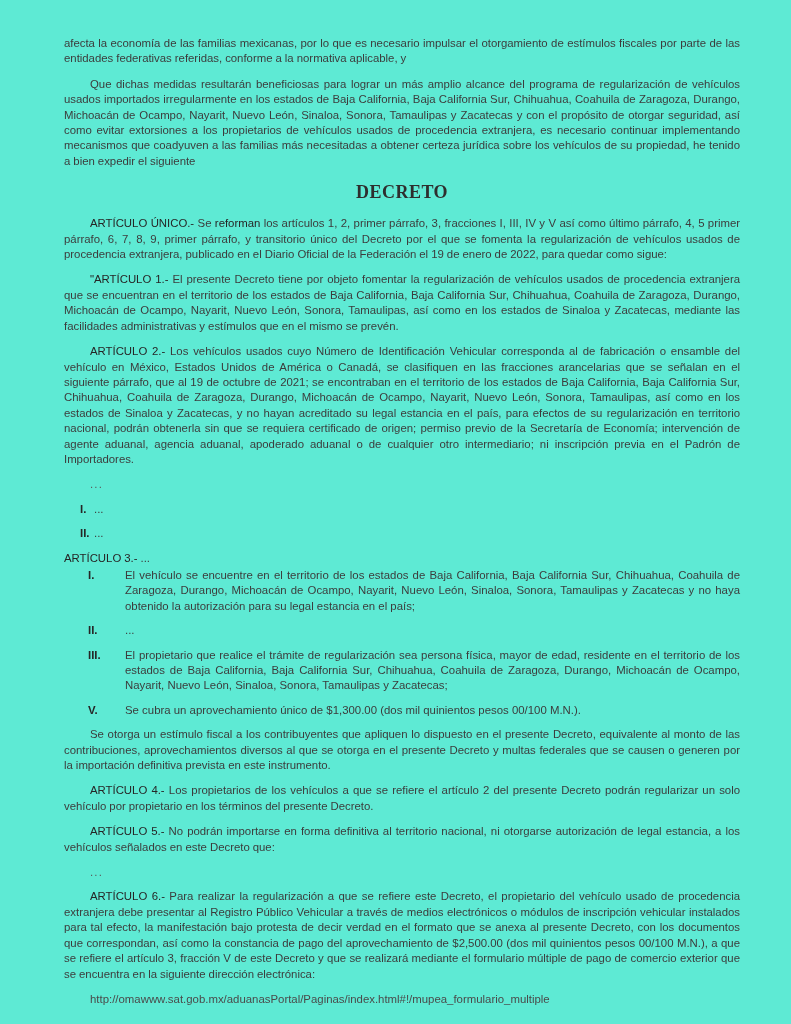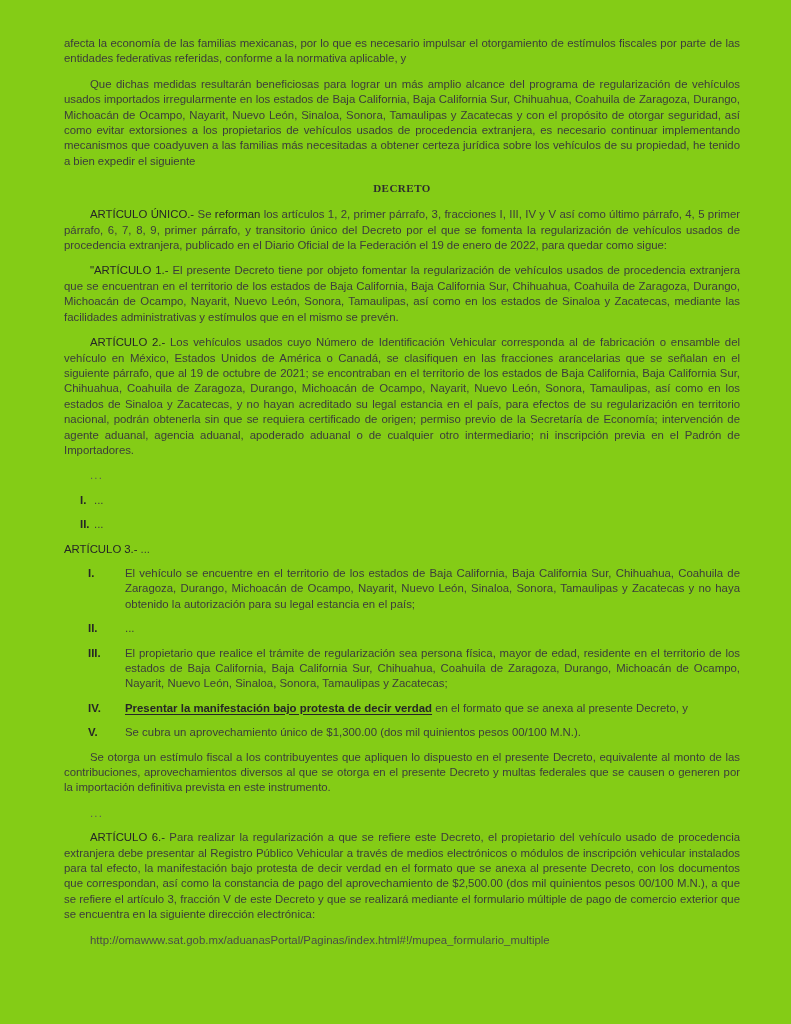--- a/index.html
+++ b/index.html
@@ -11,21 +11,21 @@
     width: 791px;
     height: 1024px;
     font-family: "Liberation Sans", sans-serif;
     color: #3c3c3c;
     overflow: hidden;
   }
   .page {
     position: relative;
     width: 791px;
     height: 1024px;
-    background: #84cc16;
+    background: #5eead4;
     box-sizing: border-box;
     padding: 36px 52px 13px 64px;
   }
   .doc-body {
     width: 676px;
   }
   p.para {
     margin: 0 0 10px 0;
     text-align: justify;
     font-size: 11.4px;
@@ -33,27 +33,27 @@
     letter-spacing: -0.02px;
     word-spacing: -0.1px;
   }
   p.para.noindent {
     text-indent: 0;
   }
   p.para.indent {
     text-indent: 26px;
   }
   p.tight {
-    margin-bottom: 9px;
+    margin-bottom: 2px;
   }
   .decreto-head {
     text-align: center;
     font-family: "Liberation Serif", serif;
     font-weight: bold;
-    font-size: 11px;
+    font-size: 18px;
     letter-spacing: 0.5px;
     margin: 13px 0 13px 0;
     color: #2e2e2e;
   }
   b, .b {
     font-weight: normal;
     color: #262626;
   }
   .b-ul {
     font-weight: bold;
@@ -170,32 +170,30 @@
       </li>
       <li>
         <span class="marker">II.</span>
         <span class="content">...</span>
       </li>
       <li>
         <span class="marker">III.</span>
         <span class="content">El propietario que realice el trámite de regularización sea persona física, mayor de edad, residente en el territorio de los estados de Baja California, Baja California Sur, Chihuahua, Coahuila de Zaragoza, Durango, Michoacán de Ocampo, Nayarit, Nuevo León, Sinaloa, Sonora, Tamaulipas y Zacatecas;</span>
       </li>
       <li>
-        <span class="marker">IV.</span>
-        <span class="content"><span class="b-ul">Presentar la manifestación bajo protesta de decir verdad</span><span> en el formato que se anexa al presente Decreto, y</span></span>
-      </li>
-      <li>
         <span class="marker">V.</span>
         <span class="content">Se cubra un aprovechamiento único de $1,300.00 (dos mil quinientos pesos 00/100 M.N.).</span>
       </li>
     </ul>
 
     <p class="para indent">Se otorga un estímulo fiscal a los contribuyentes que apliquen lo dispuesto en el presente Decreto, equivalente al monto de las contribuciones, aprovechamientos diversos al que se otorga en el presente Decreto y multas federales que se causen o generen por la importación definitiva prevista en este instrumento.</p>
 
-
+    <p class="para indent"><span class="b">ARTÍCULO 4.-</span><span> Los propietarios de los vehículos a que se refiere el artículo 2 del presente Decreto podrán regularizar un solo vehículo por propietario en los términos del presente Decreto.</span></p>
+
+    <p class="para indent"><span class="b">ARTÍCULO 5.-</span><span> No podrán importarse en forma definitiva al territorio nacional, ni otorgarse autorización de legal estancia, a los vehículos señalados en este Decreto que:</span></p>
 
     <div class="ellipsis-line">...</div>
 
     <p class="para indent"><span class="b">ARTÍCULO 6.-</span><span> Para realizar la regularización a que se refiere este Decreto, el propietario del vehículo usado de procedencia extranjera debe presentar al Registro Público Vehicular a través de medios electrónicos o módulos de inscripción vehicular instalados para tal efecto, la manifestación bajo protesta de decir verdad en el formato que se anexa al presente Decreto, con los documentos que correspondan, así como la constancia de pago del aprovechamiento de $2,500.00 (dos mil quinientos pesos 00/100 M.N.), a que se refiere el artículo 3, fracción V de este Decreto y que se realizará mediante el formulario múltiple de pago de comercio exterior que se encuentra en la siguiente dirección electrónica:</span></p>
 
     <div class="url-line">http://omawww.sat.gob.mx/aduanasPortal/Paginas/index.html#!/mupea_formulario_multiple</div>
 
   </div>
 </div>
 

